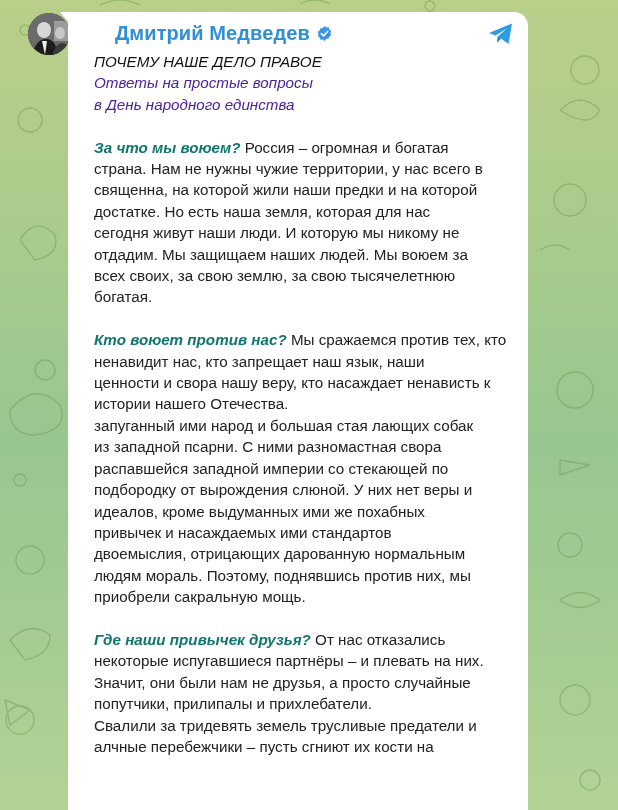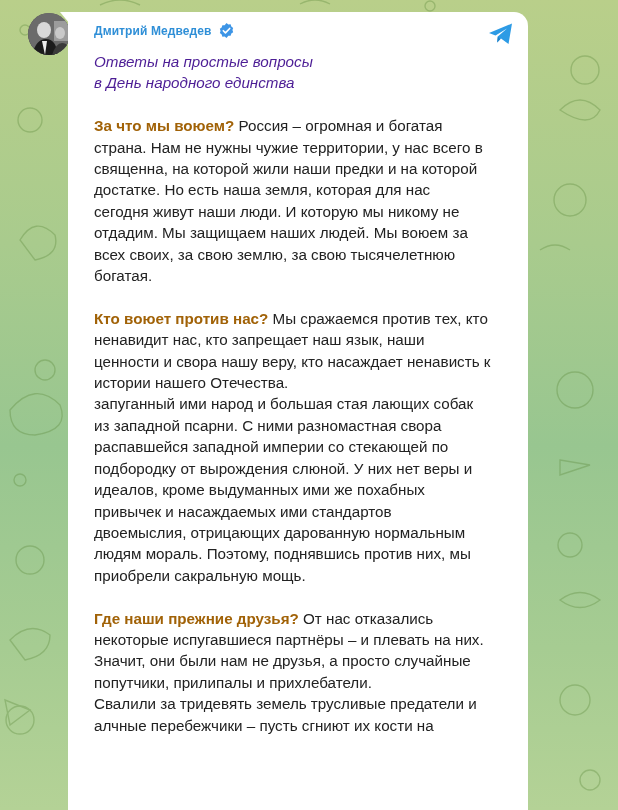--- a/index.html
+++ b/index.html
@@ -53,22 +53,23 @@
     position: absolute;
     left: 94px;
     top: 22px;
     display: flex;
     align-items: center;
     gap: 6px;
   }
   .author {
     color: #2f8fd7;
     font-weight: bold;
-    font-size: 12px;
+    font-size: 20px;
     letter-spacing: 0.1px;
+    margin-left: 21px;
   }
   .verified {
     width: 17px;
     height: 17px;
     display: inline-block;
   }
   .tg-icon {
     position: absolute;
     left: 488px;
     top: 22px;
@@ -92,22 +93,23 @@
     color: #111111;
   }
   .subtitle {
     font-style: italic;
     color: #4c1d95;
   }
   .gap {
     height: 21.4px;
   }
   .q {
+    font-style: italic;
     font-weight: bold;
-    color: #a16207;
+    color: #0f766e;
   }
 </style>
 </head>
 <body>
 
 <svg class="pattern" width="618" height="810" viewBox="0 0 618 810" xmlns="http://www.w3.org/2000/svg" fill="none" stroke="#5d8a3c" stroke-width="1.4">
   <circle cx="30" cy="120" r="12"></circle>
   <circle cx="585" cy="70" r="14"></circle>
   <path d="M560 110 q20 -20 40 0 q-10 20 -40 0z"></path>
   <circle cx="570" cy="200" r="16"></circle>
@@ -154,20 +156,21 @@
     <path d="M7.5 12.3l3 3 6-6.2" stroke="#ffffff" stroke-width="2.3" fill="none" stroke-linecap="round" stroke-linejoin="round"></path>
   </svg>
 </div>
 
 <svg class="tg-icon" viewBox="0 0 26 24">
   <path fill="#2d9be5" d="M1 11 L24 1.5 L20.5 22 L13 16.5 L9.2 20.5 L9.8 14.6 L19 6.5 L7.5 13.5 Z"></path>
   <path fill="#1f82c9" d="M9.8 14.6 L9.2 20.5 L12.2 17.3 Z"></path>
 </svg>
 
 <div class="content">
+  <p class="title">ПОЧЕМУ НАШЕ ДЕЛО ПРАВОЕ</p>
   <p class="subtitle">Ответы на простые вопросы</p>
   <p class="subtitle">в День народного единства</p>
   <div class="gap"></div>
 
   <div>
     <p><span class="q">За что мы воюем?</span><span> Россия – огромная и богатая</span></p>
     <p>страна. Нам не нужны чужие территории, у нас всего в</p>
     <p>священна, на которой жили наши предки и на которой</p>
     <p>достатке. Но есть наша земля, которая для нас</p>
     <p>сегодня живут наши люди. И которую мы никому не</p>
@@ -188,21 +191,21 @@
     <p>подбородку от вырождения слюной. У них нет веры и</p>
     <p>идеалов, кроме выдуманных ими же похабных</p>
     <p>привычек и насаждаемых ими стандартов</p>
     <p>двоемыслия, отрицающих дарованную нормальным</p>
     <p>людям мораль. Поэтому, поднявшись против них, мы</p>
     <p>приобрели сакральную мощь.</p>
   </div>
   <div class="gap"></div>
 
   <div>
-    <p><span class="q">Где наши прежние друзья?</span><span> От нас отказались</span></p>
+    <p><span class="q">Где наши привычек друзья?</span><span> От нас отказались</span></p>
     <p>некоторые испугавшиеся партнёры – и плевать на них.</p>
     <p>Значит, они были нам не друзья, а просто случайные</p>
     <p>попутчики, прилипалы и прихлебатели.</p>
     <p>Свалили за тридевять земель трусливые предатели и</p>
     <p>алчные перебежчики – пусть сгниют их кости на</p>
 
   </div>
 </div>
 
 </body></html>

